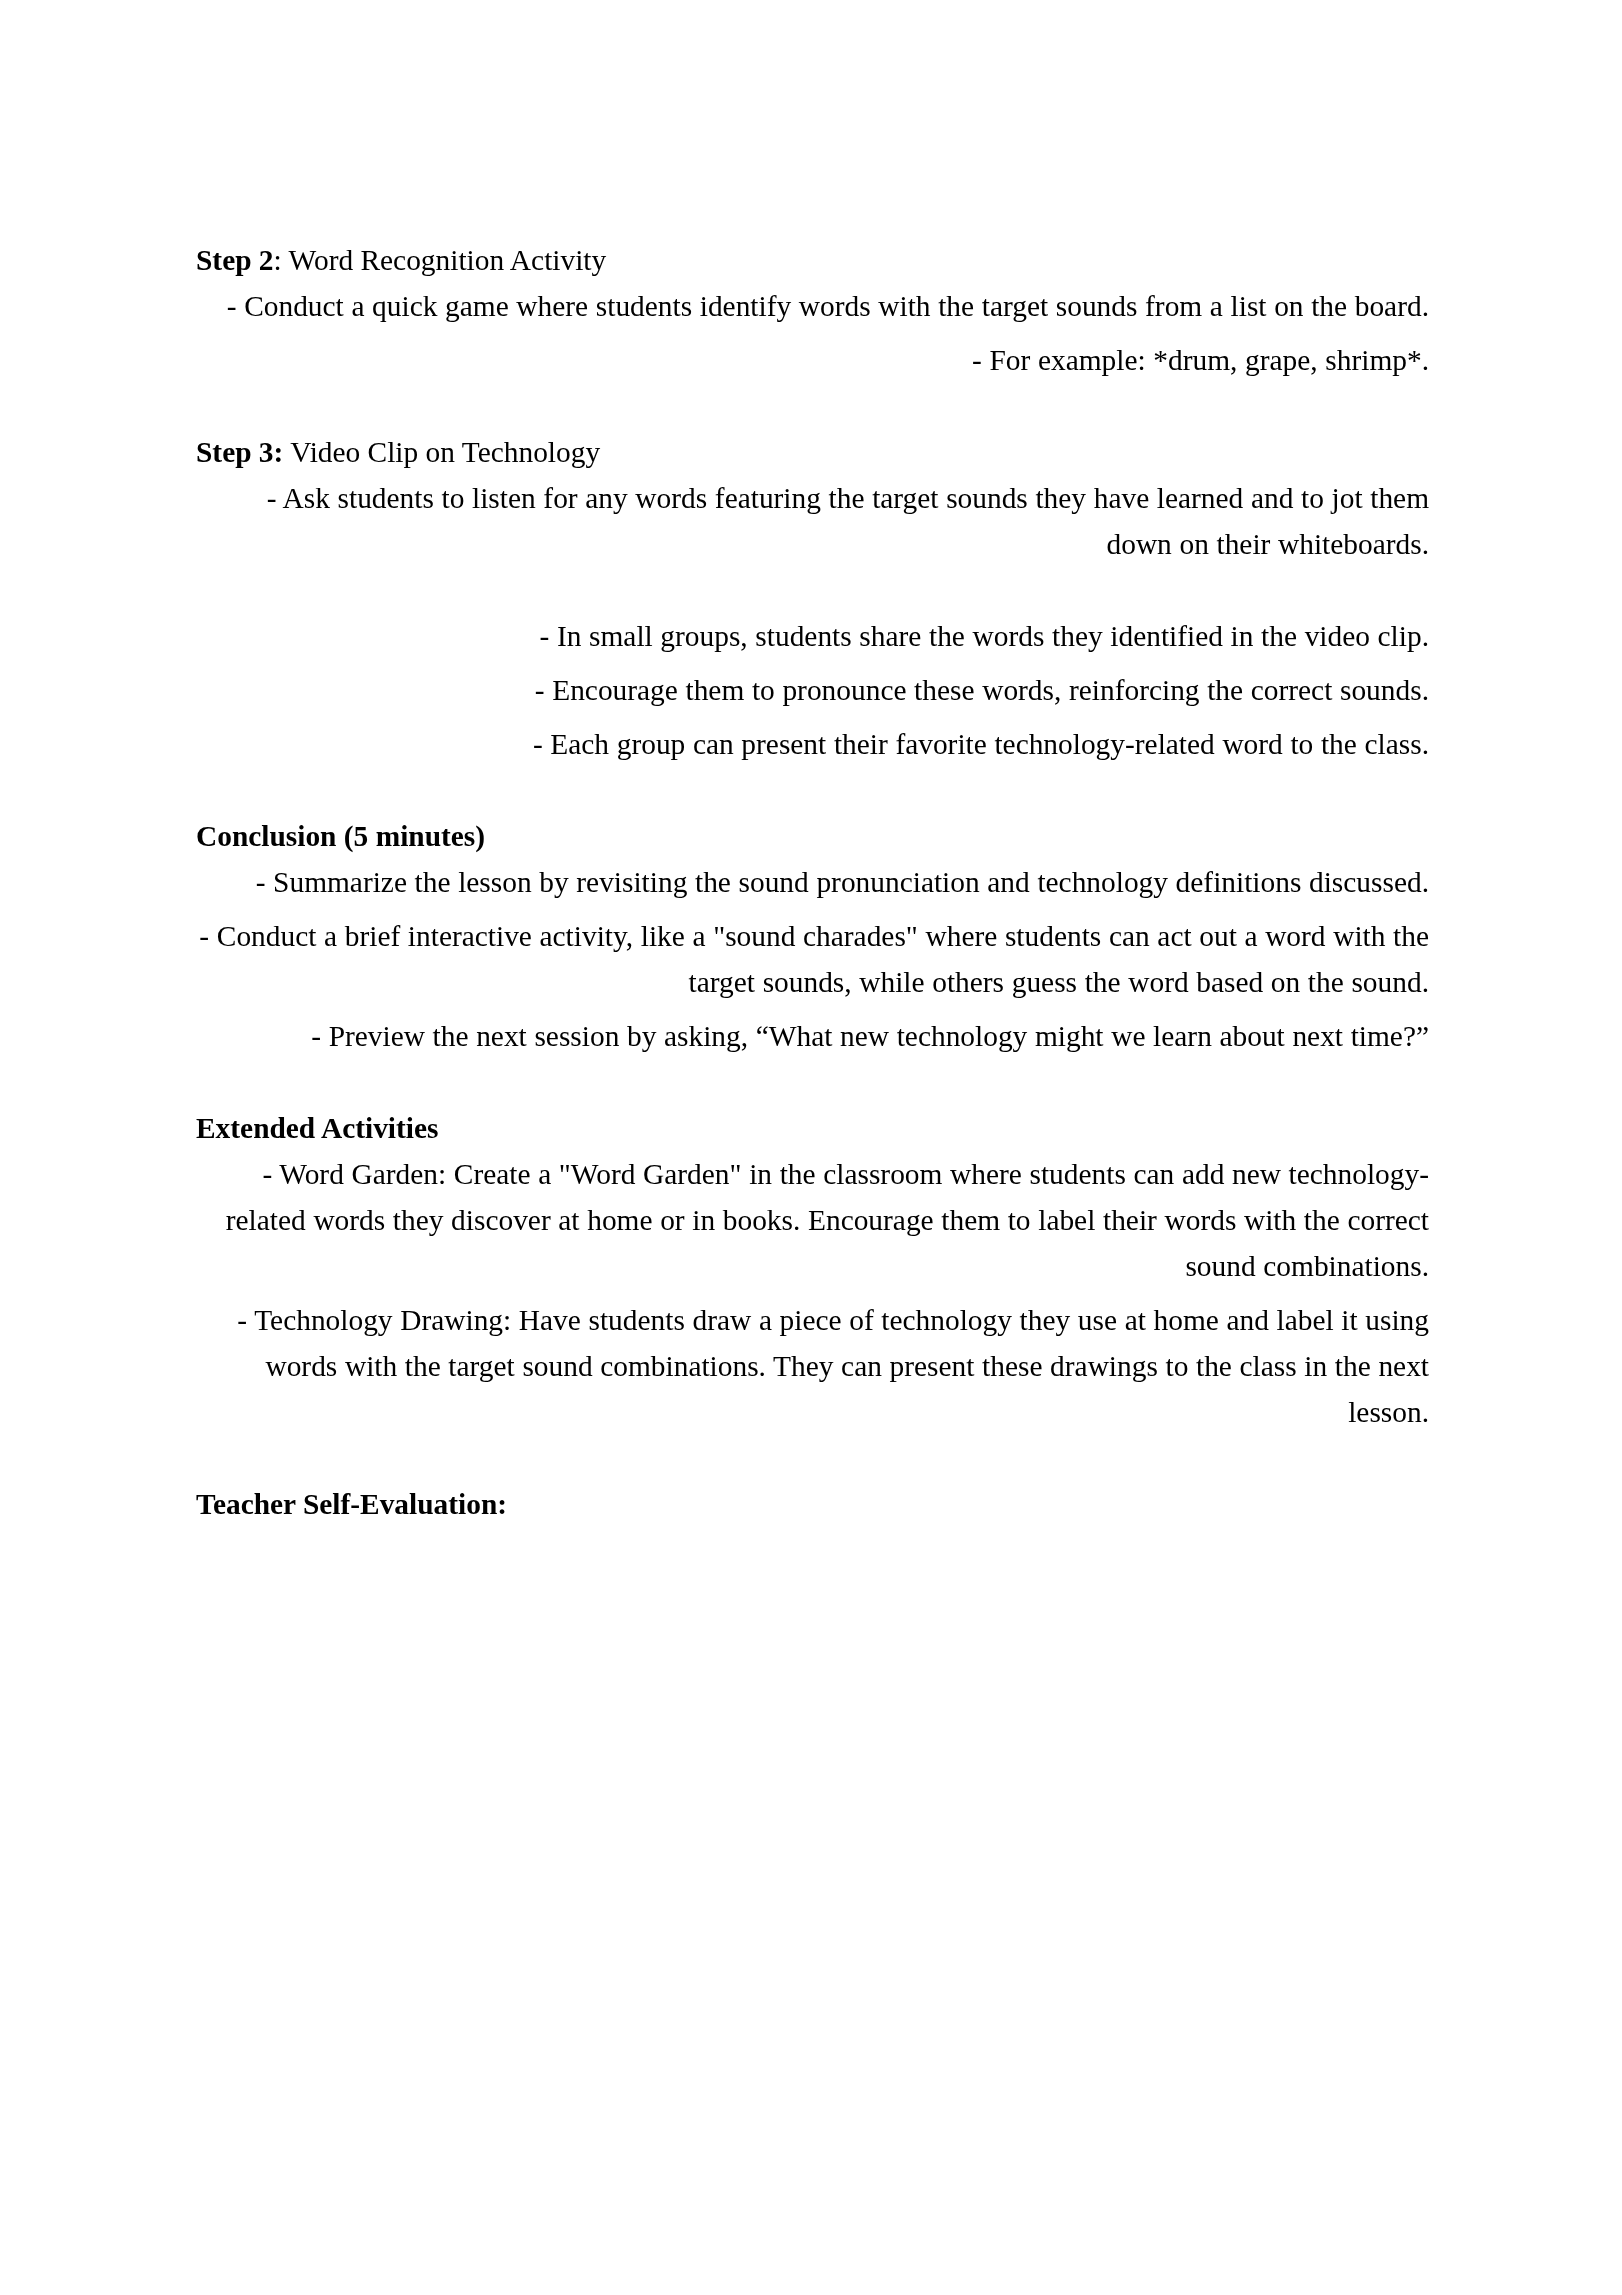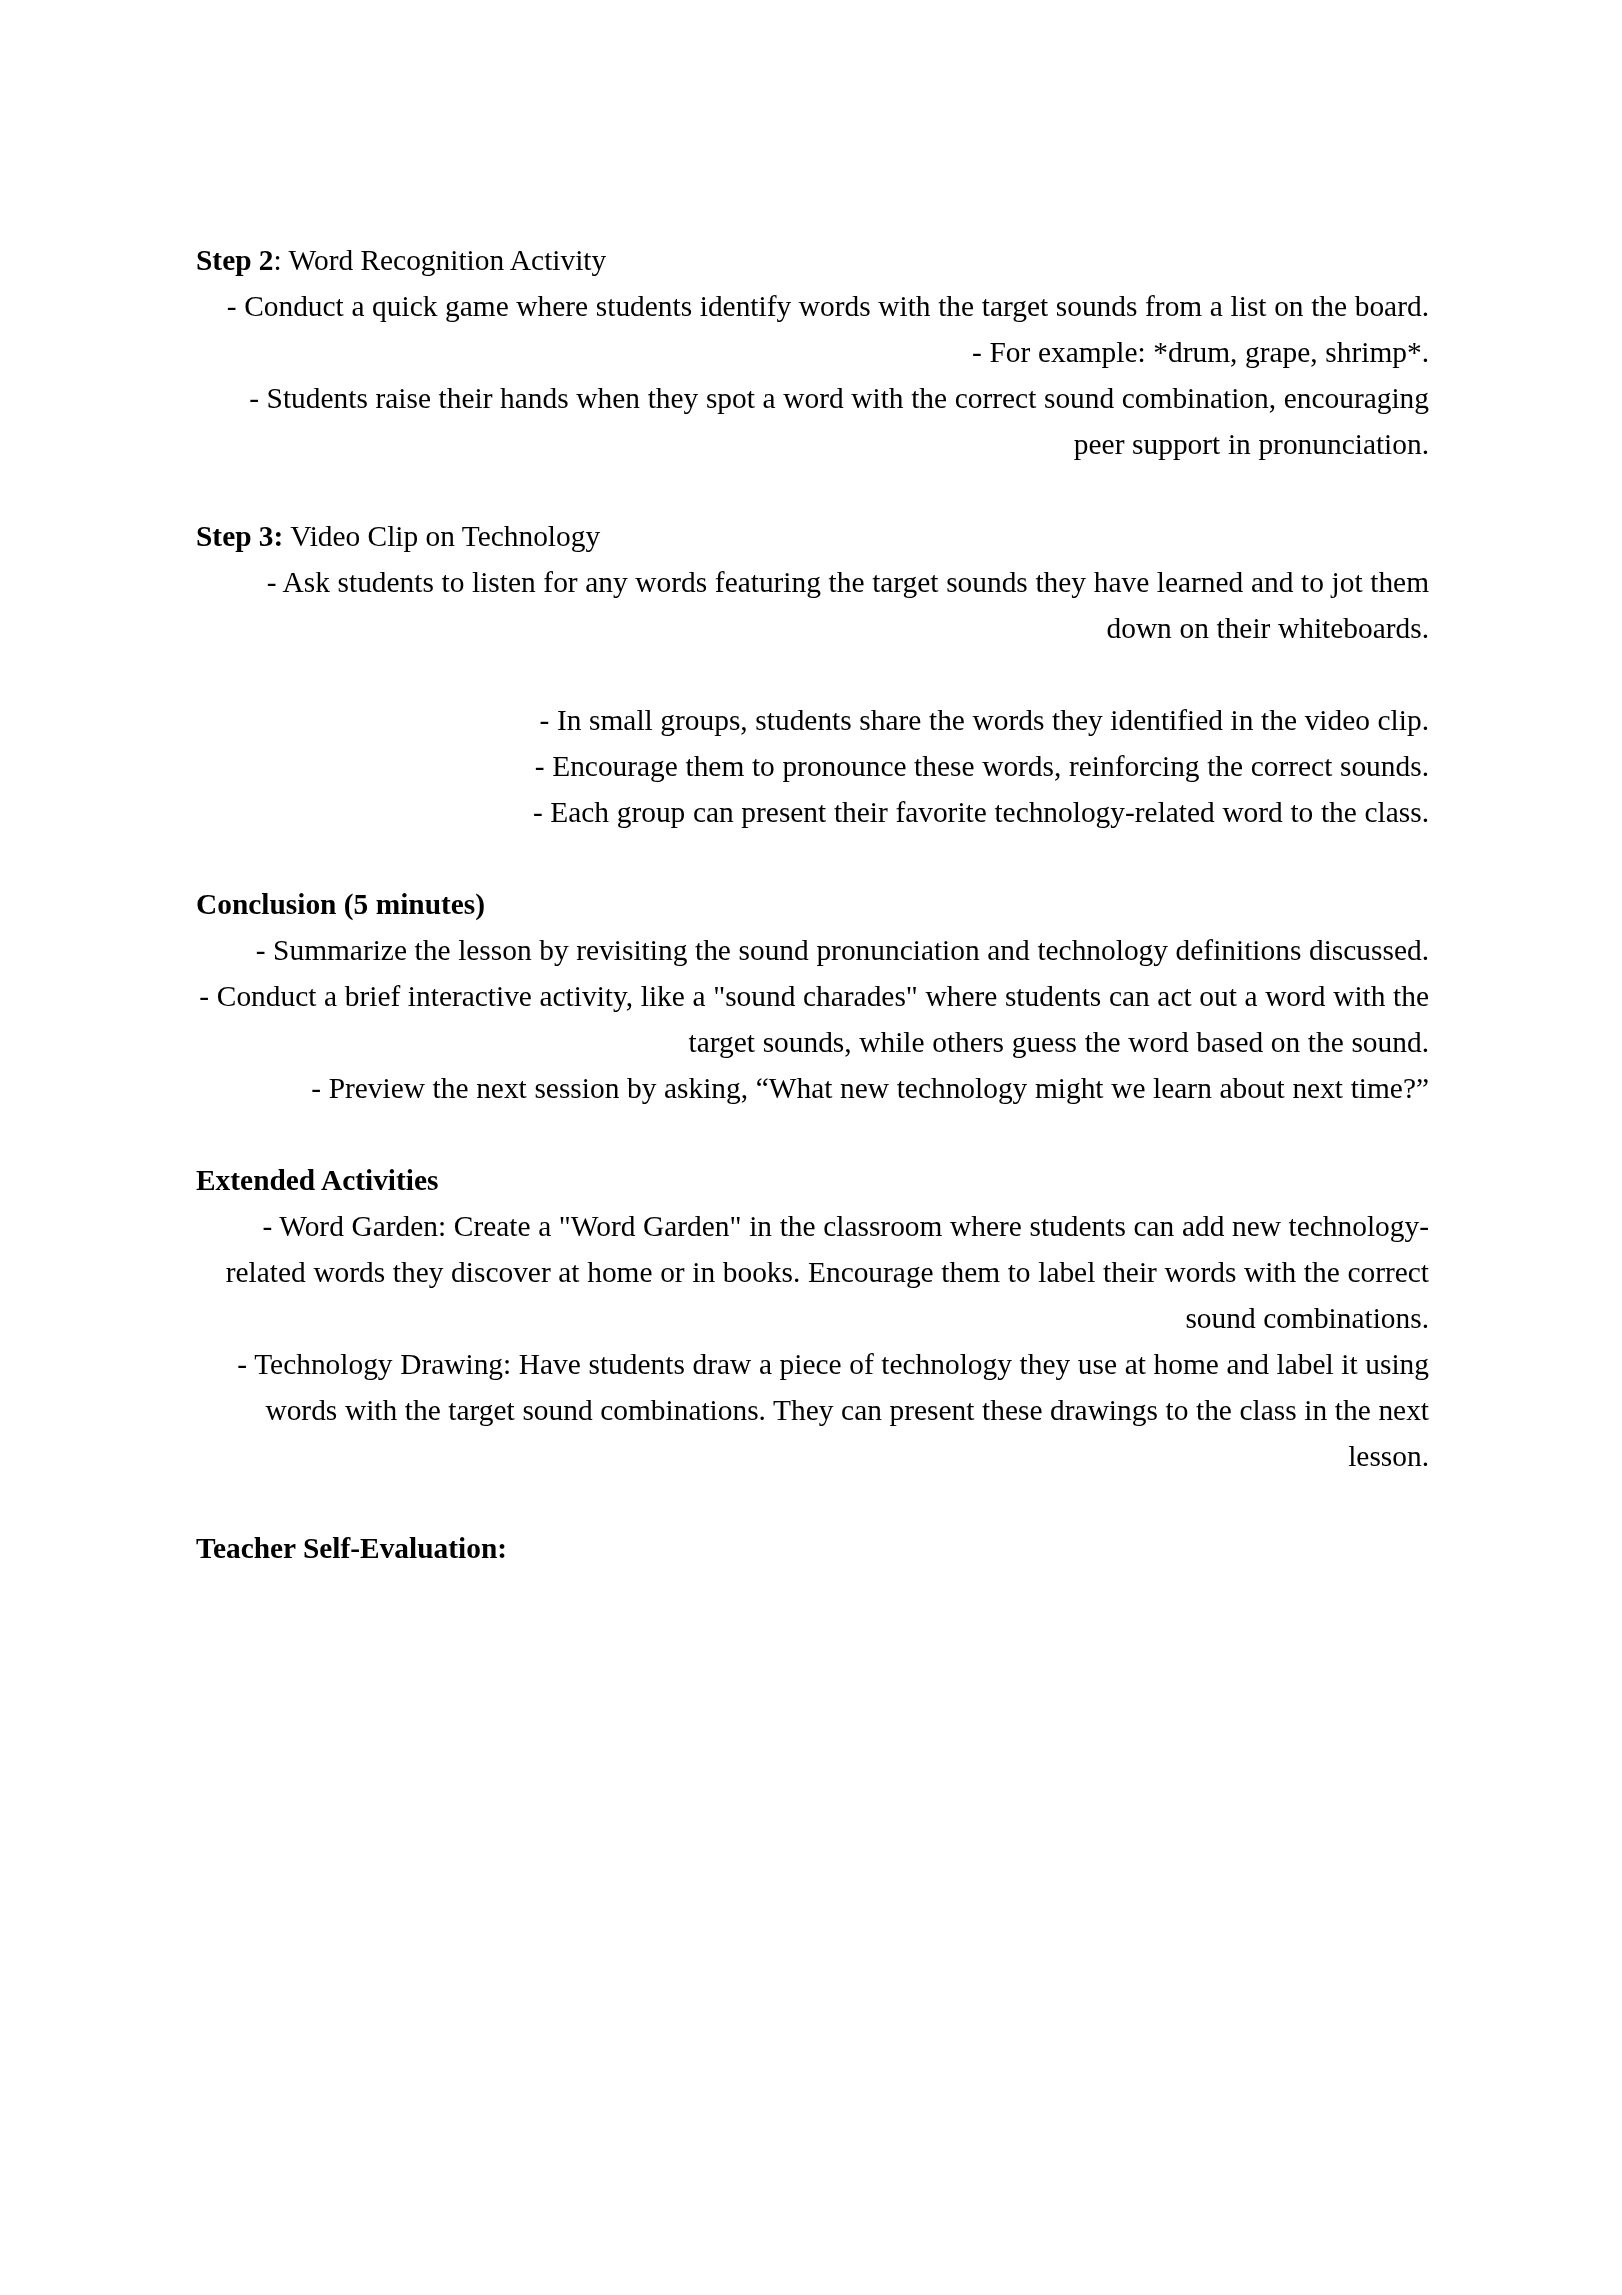--- a/index.html
+++ b/index.html
@@ -33,21 +33,21 @@
   .para {
     font-size: 29.4px;
     line-height: 46px;
     text-align: right;
     margin: 0;
     padding: 0;
     letter-spacing: 0;
     word-spacing: 0.3px;
   }
   .para + .para {
-    margin-top: 0;
+    margin-top: 8px;
   }
   .spacer {
     height: 46px;
   }
   .heading {
     font-size: 29.4px;
     line-height: 46px;
     margin: 0;
     padding: 0;
     font-weight: bold;
@@ -59,21 +59,20 @@
 </head>
 <body>
 
 <div class="page">
   <div class="text-column">
 
     <div class="block">
       <p class="heading"><span>Step 2</span><span class="rest">: Word Recognition Activity</span></p>
       <p class="para">- Conduct a quick game where students identify words with the target sounds from a list on the board.</p>
       <p class="para">- For example: *drum, grape, shrimp*.</p>
-      <p class="para">- Students raise their hands when they spot a word with the correct sound combination, encouraging peer support in pronunciation.</p>
     </div>
     <div class="spacer"></div>
 
     <div class="block">
       <p class="heading"><span>Step 3:</span><span class="rest"> Video Clip on Technology</span></p>
       <p class="para">- Ask students to listen for any words featuring the target sounds they have learned and to jot them down on their whiteboards.</p>
     </div>
     <div class="spacer"></div>
 
     <div class="block">

